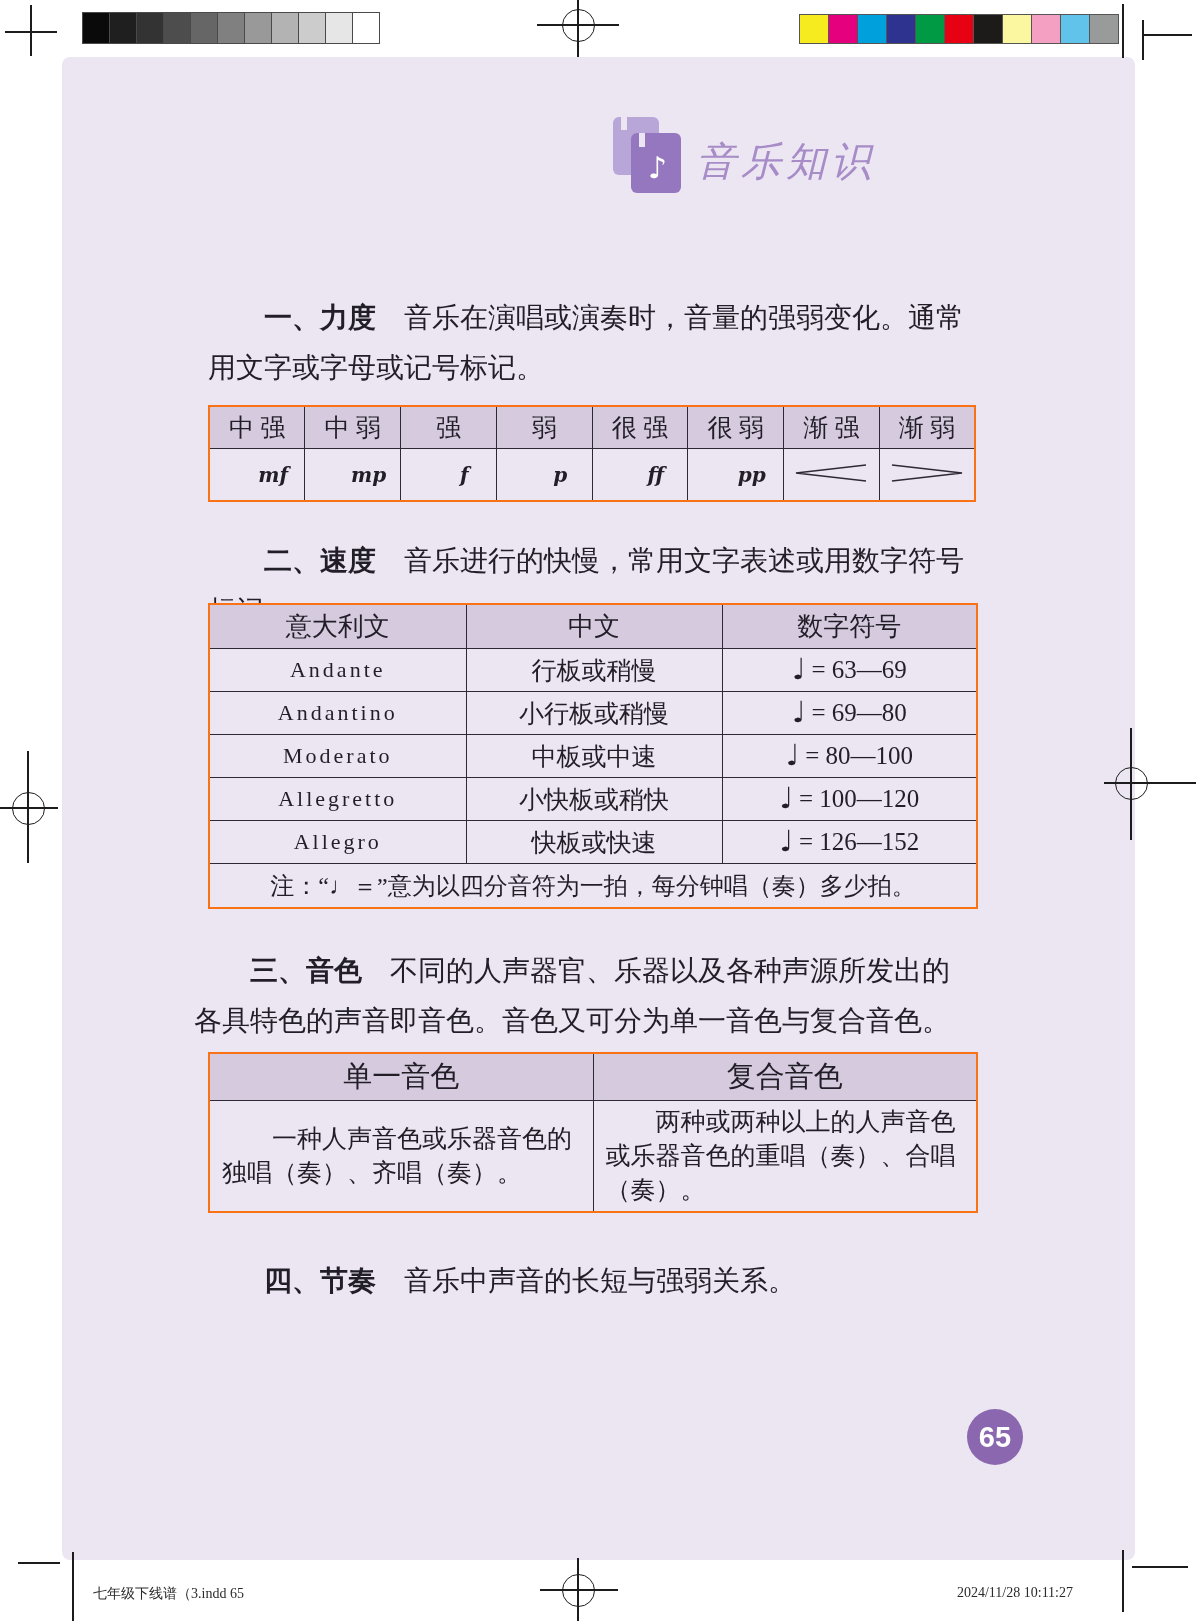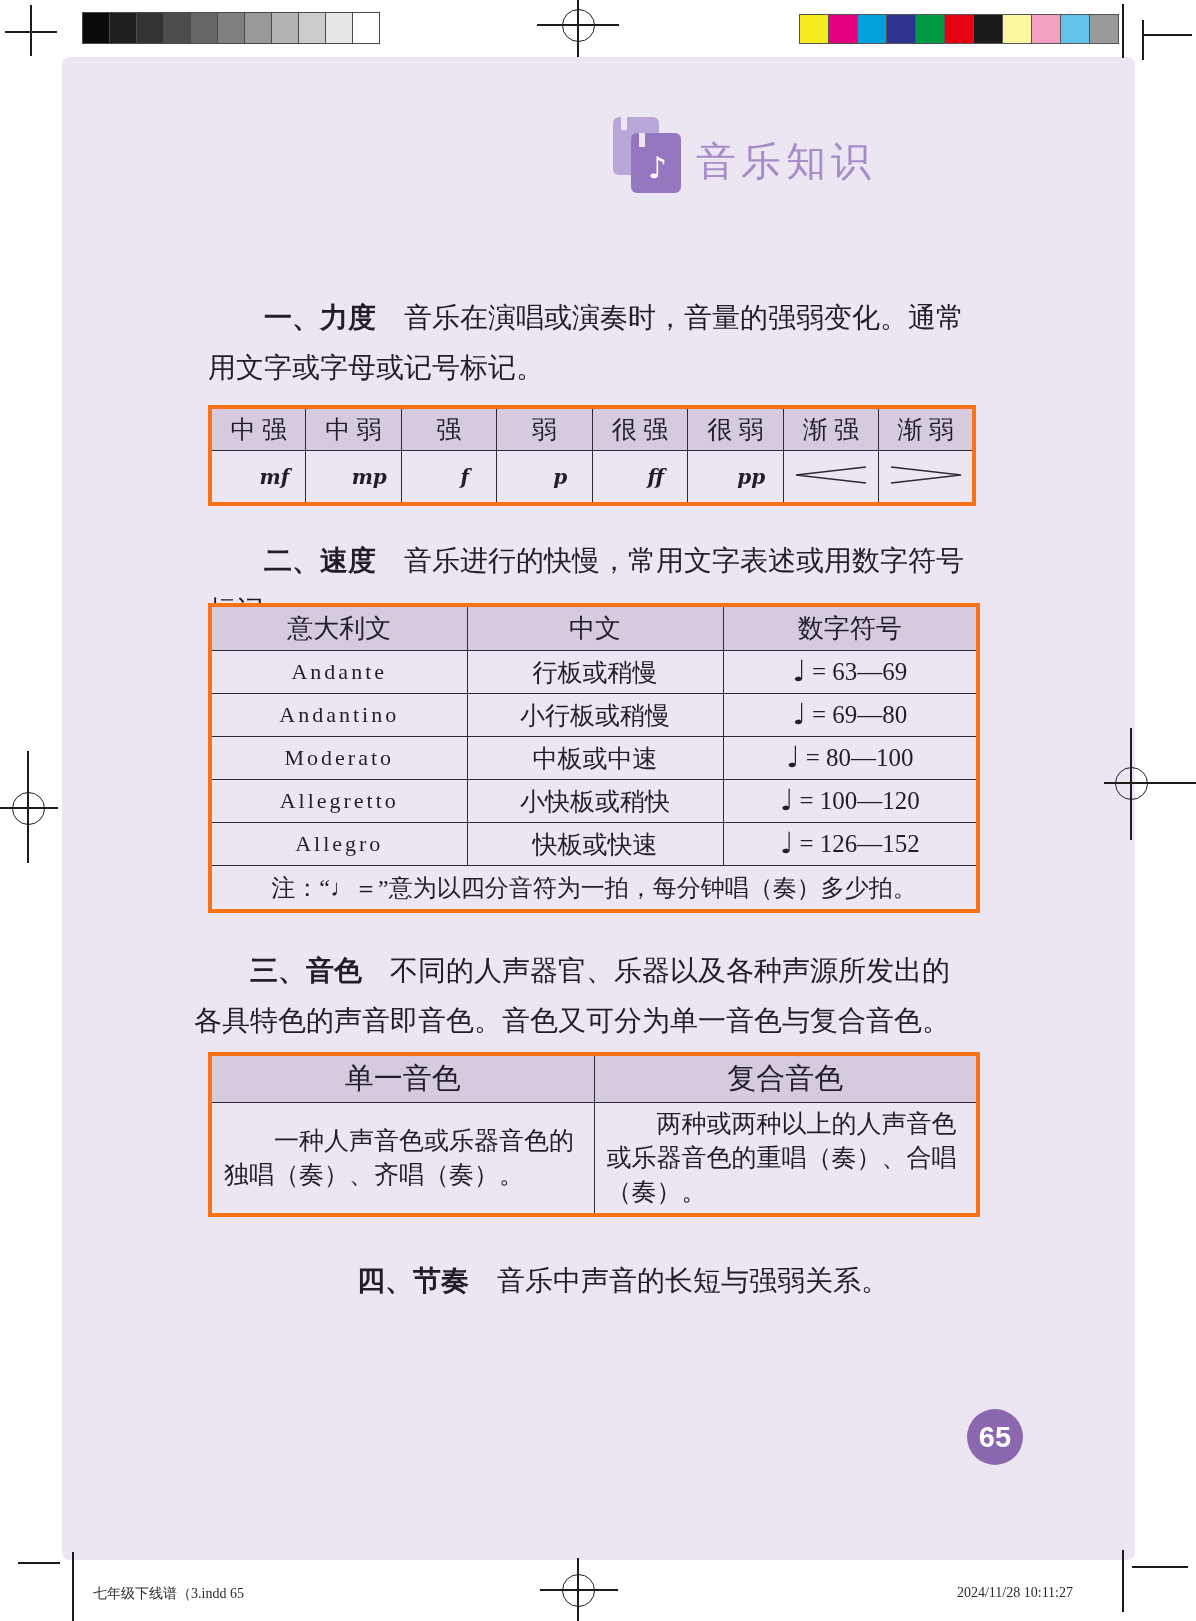--- a/index.html
+++ b/index.html
@@ -15,30 +15,30 @@
   .colorbar .swatch{width:28px;height:28px;border:1px solid #555;margin-left:-1px;}
 
   
   .mark{position:absolute;background:#1c1c1c;z-index:5;}
   .vline{width:1.5px;} .hline{height:1.5px;}
   .regcircle{position:absolute;border:1.5px solid #1c1c1c;border-radius:50%;background:transparent;z-index:5;}
 
   
   .hdr-icon{position:absolute;left:612px;top:116px;z-index:2;}
   .hdr-title{position:absolute;left:696px;top:134px;font-size:40px;letter-spacing:5px;color:#a78cc8;
-             font-family:"Liberation Sans","DejaVu Sans",sans-serif;z-index:2;}
+             font-family:"Liberation Sans","DejaVu Sans",sans-serif;z-index:2;font-style:italic;}
 
   
   .para{position:absolute;font-size:28px;line-height:50px;text-indent:2em;margin:0;z-index:2;}
   .sec-title{font-weight:bold;}
 
   
   table{border-collapse:collapse;table-layout:fixed;position:absolute;z-index:2;background:transparent;}
   td,th{border:1.5px solid #2e2a35;text-align:center;vertical-align:middle;padding:0;font-weight:normal;}
-  table{border:4px solid #f97316;}
+  table{border:2px solid #f97316;}
   .thead-bg{background:#d5cade;}
 
   .t-dyn{left:208px;top:405px;width:768px;}
   .t-dyn th{height:41px;font-size:25px;}
   .t-dyn td{height:51px;}
   .dyn-sym{font-size:20px;font-weight:bold;font-style:italic;font-family:"DejaVu Serif","Liberation Serif",serif;padding-left:32px;}
 
   .t-tempo{left:208px;top:603px;width:768px;}
   .t-tempo th{height:43px;font-size:26px;}
   .t-tempo td{height:42px;font-size:25px;}
@@ -245,20 +245,20 @@
       <th>单一音色</th>
       <th>复合音色</th>
     </tr>
     <tr>
       <td>一种人声音色或乐器音色的独唱（奏）、齐唱（奏）。</td>
       <td>两种或两种以上的人声音色或乐器音色的重唱（奏）、合唱（奏）。</td>
     </tr>
   </tbody>
     </table>
 
-  <p class="para" style="left:208px;top:1256px;width:774px;text-align:center;"><span class="sec-title">四、节奏</span><span>　音乐中声音的长短与强弱关系。</span></p>
+  <p class="para" style="left:208px;top:1256px;width:774px;"><span class="sec-title">四、节奏</span><span>　音乐中声音的长短与强弱关系。</span></p>
 
   <div class="badge">65</div>
 
   <div class="foot foot-left">七年级下线谱（3.indd   65</div>
   <div class="foot foot-right">2024/11/28   10:11:27</div>
 
 </div>
 
 </body></html>

